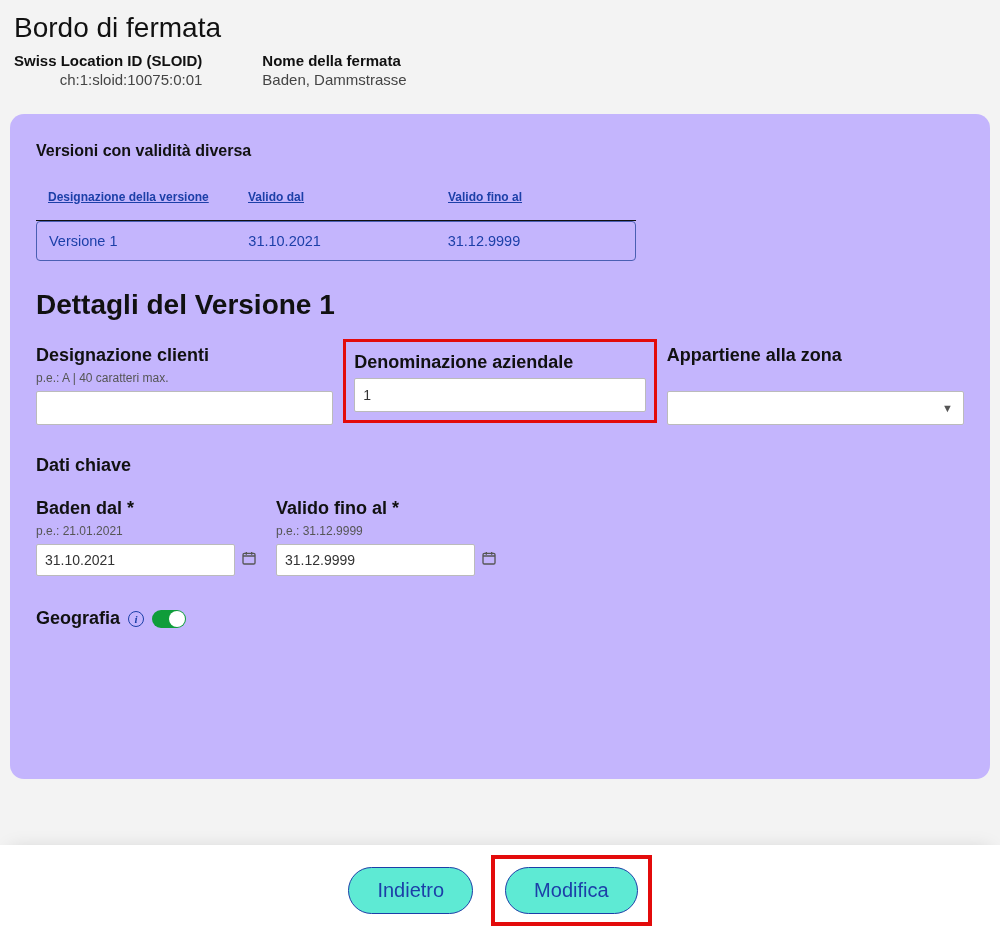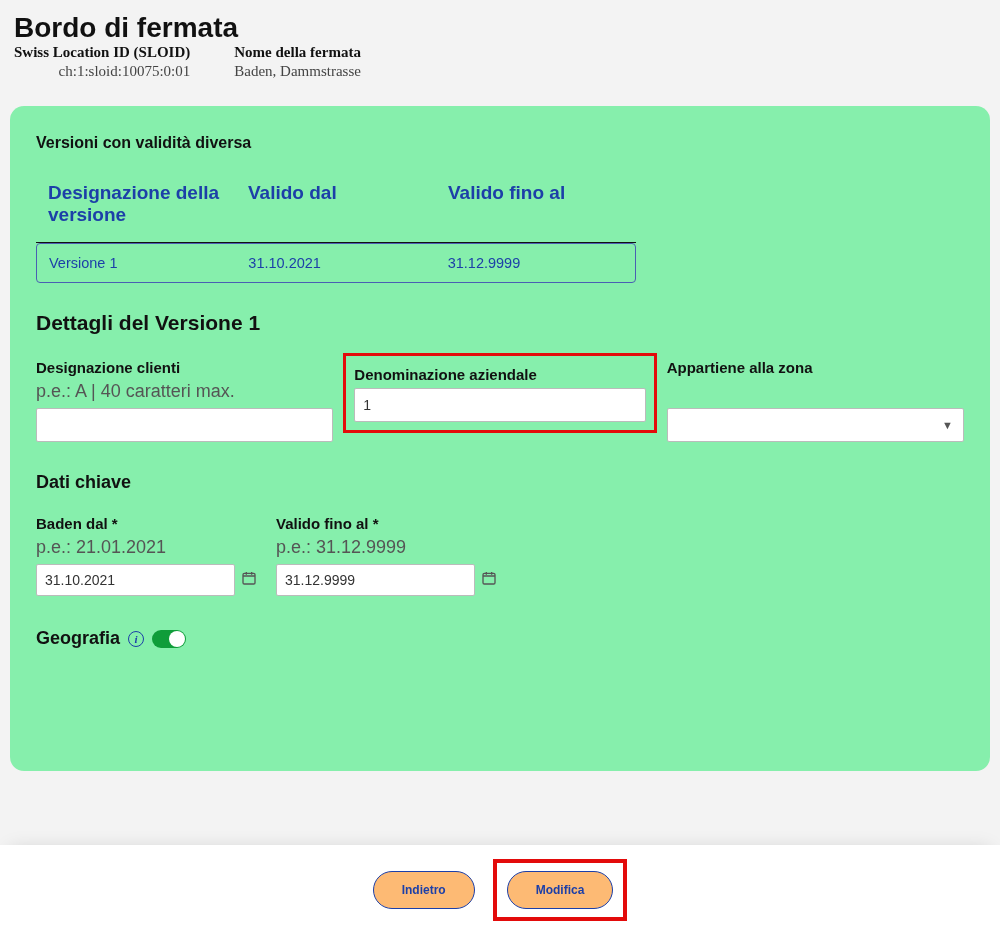--- a/index.html
+++ b/index.html
@@ -9,47 +9,47 @@
     color: #1a1a1a;
     width: 1000px;
     height: 935px;
     overflow: hidden;
   }
   .page-header {
     padding: 12px 14px 20px 14px;
   }
   h1 {
     font-size: 28px;
-    font-weight: 700;
+    font-weight: 400;
+    margin-bottom: 8px;
     color: #111;
   }
   .validity {
     font-size: 15px;
     color: #444;
     margin-bottom: 18px;
   }
   .info-row {
     display: flex;
-    gap: 44px;
-    font-family: Liberation Serif, serif;
+    gap: 60px;
   }
   .info-block {
     font-size: 15px;
   }
   .info-label {
     font-weight: 700;
     color: #111;
     margin-bottom: 2px;
   }
   .info-value {
     color: #444;
     text-align: right;
   }
   .card {
-    background: #86efac;
+    background: #c4b5fd;
     border-radius: 14px;
     margin: 6px 10px 0 10px;
     padding: 28px 26px 10px 26px;
     min-height: 665px;
     position: relative;
   }
   .section-title {
     font-size: 16px;
     font-weight: 700;
     color: #111;
@@ -70,50 +70,51 @@
   .version-cell:nth-child(2){ width: 200px; }
   .version-cell:nth-child(3){ width: 200px; }
 
   .vthead {
     display:flex;
     width:600px;
     border-bottom:1.5px solid #111;
   }
   .vth {
     padding: 14px 12px 16px 12px;
-    font-size:19px;
+    font-size:12px;
     font-weight:700;
     color:#1c3fa8;
+    text-decoration:underline;
   }
   .vth:nth-child(1){ width:200px;}
   .vth:nth-child(2){ width:200px;}
   .vth:nth-child(3){ width:200px;}
 
   h2.details-heading {
-    font-size: 21px;
+    font-size: 28px;
     font-weight: 800;
     color: #111;
     margin: 28px 0 24px 0;
   }
   .form-row {
     display: flex;
     gap: 18px;
     margin-bottom: 30px;
   }
   .form-col {
     width: 300px;
   }
   .form-label {
-    font-size: 15px;
+    font-size: 18px;
     font-weight: 700;
     color: #111;
     margin-bottom: 5px;
   }
   .form-hint {
-    font-size: 18px;
+    font-size: 12px;
     color: #555;
     margin-bottom: 6px;
   }
   .form-input {
     width: 100%;
     height: 34px;
     border: 1px solid #bbb;
     border-radius: 2px;
     padding: 6px 8px;
     font-size: 14px;
@@ -217,24 +218,24 @@
     height:90px;
     background:#fff;
     display:flex;
     align-items:center;
     justify-content:center;
     gap:18px;
     box-shadow: 0 -6px 18px -10px rgba(0,0,0,0.15);
   }
   .btn {
     border:1.5px solid #1c3fa8;
-    background:#fdba74;
+    background:#5eead4;
     color:#1c3fa8;
-    font-size:12px;
-    font-weight:700;
+    font-size:20px;
+    font-weight:400;
     padding: 11px 28px;
     border-radius: 24px;
     cursor:pointer;
   }
   .btn-wrap-highlight {
     border:4px solid #e30b0b;
     padding:8px 10px;
   }
 </style>
 </head>

